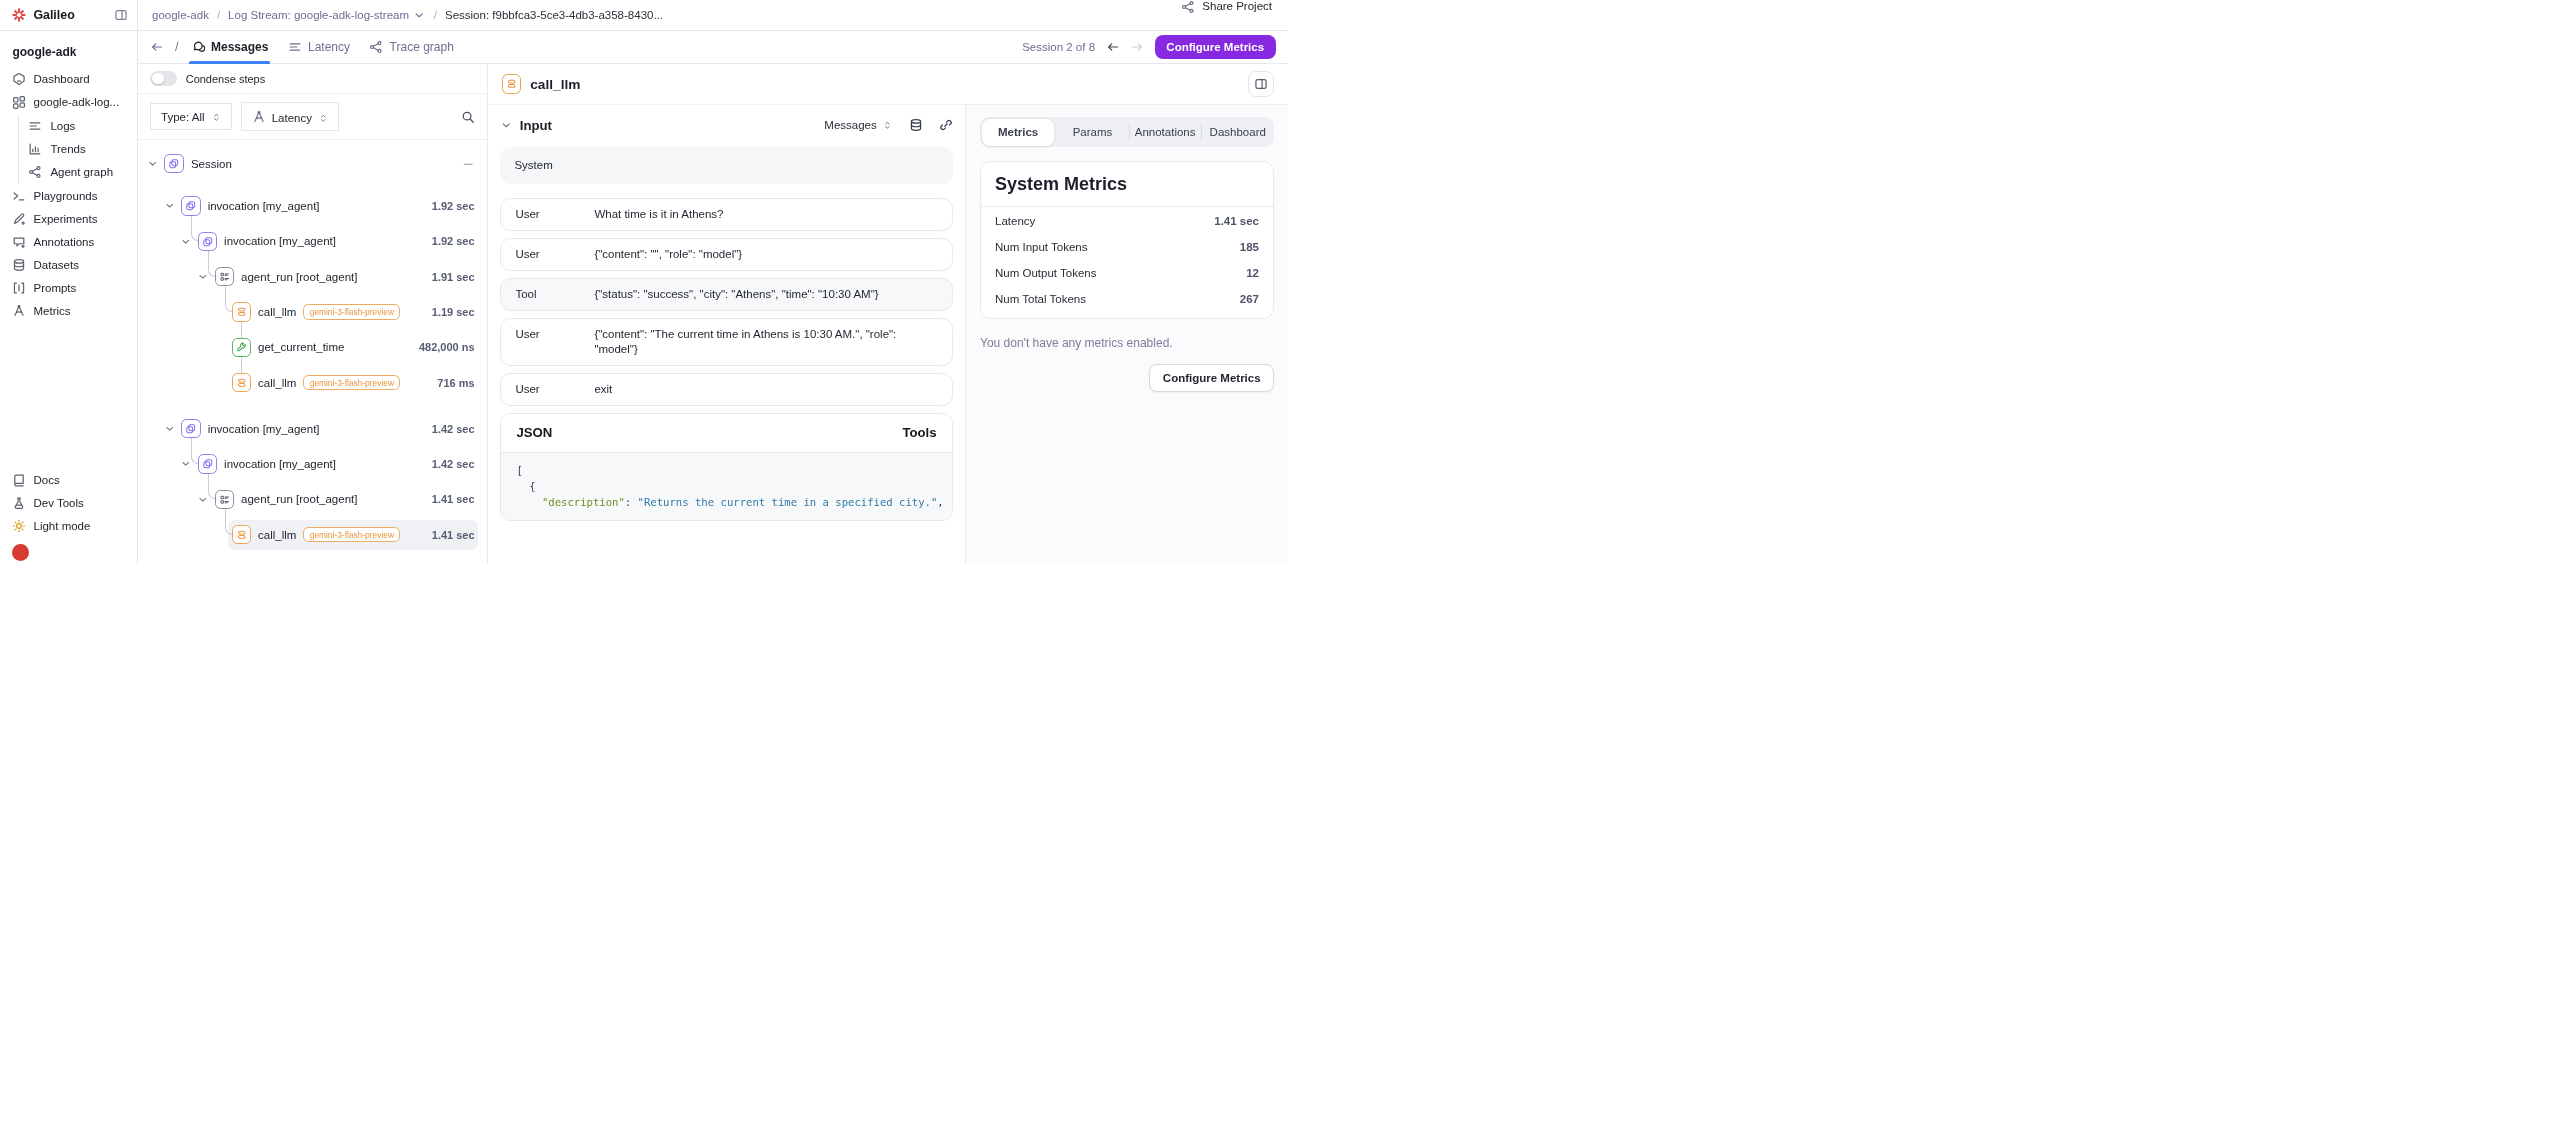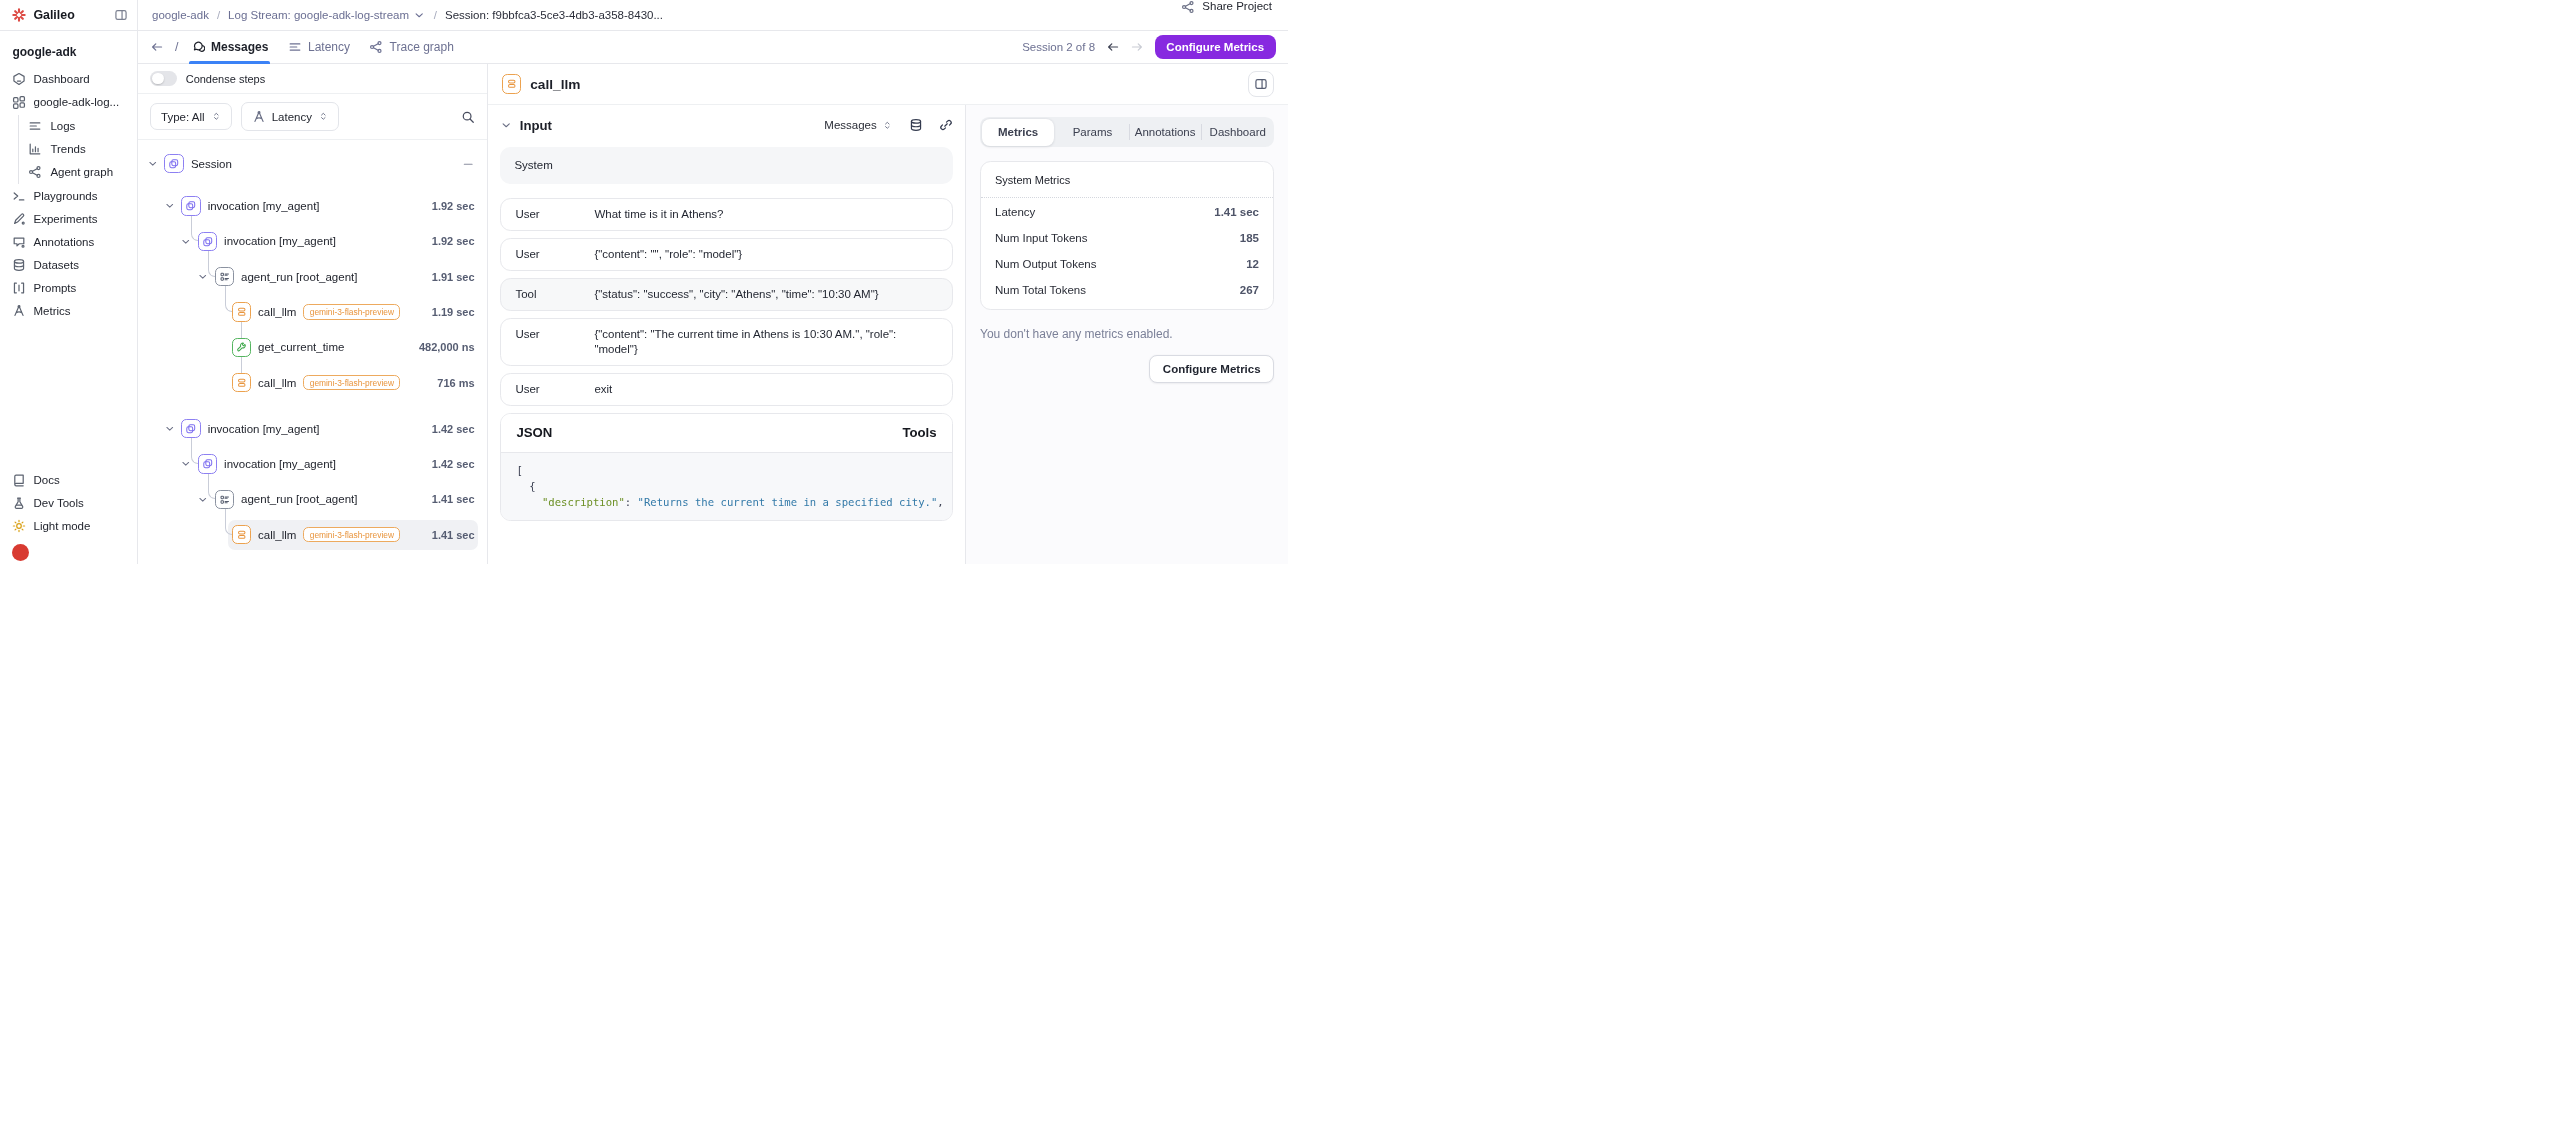--- a/index.html
+++ b/index.html
@@ -65,21 +65,21 @@
               flex-direction:column;min-height:0}
   .condense-row{height:30px;flex:none;display:flex;align-items:center;gap:8.8px;
                 padding:0 12.4px;border-bottom:0.9px solid #eef0f2}
   .toggle{width:26.5px;height:15px;border-radius:8px;background:#e4e5e9;position:relative;
           cursor:pointer;flex:none}
   .toggle i{position:absolute;left:1.8px;top:1.8px;width:11.5px;height:11.5px;border-radius:50%;
             background:#fff;box-shadow:0 0.9px 1.8px rgba(0,0,0,.2)}
   .condense-label{font-size:11px;color:#23262f}
   .filter-row{height:46px;flex:none;display:flex;align-items:center;gap:8.8px;
               padding:0 12.4px;border-bottom:0.9px solid #eef0f2}
-  .pill{display:flex;align-items:center;gap:6.2px;border:0.9px solid #e3e5ea;border-radius:7px;
+  .pill{display:flex;align-items:flex-end;gap:6.2px;border:0.9px solid #e3e5ea;border-radius:0;
         padding:6.2px 9.7px;font-size:11.5px;color:#23262f;cursor:pointer;background:#fff}
   .pill .ic{color:#6a6f85}
   .search-btn{margin-left:auto;color:#474c5e;cursor:pointer}
 
   .tree-scroll{flex:1;overflow:hidden;padding-top:8.8px;position:relative}
   .trow{position:relative;height:30px;margin-bottom:5.3px;display:flex;align-items:center;
         padding-right:12.4px;cursor:pointer}
   .trow.gap-top{margin-top:16px}
   .trow.session-row{margin-bottom:12.4px}
   .rowbg{position:absolute;top:0;bottom:0;right:8.8px;background:#f0f1f4;border-radius:7px;z-index:0}
@@ -143,21 +143,21 @@
   .seg-cell{flex:1;display:flex;align-items:center;justify-content:center;font-size:11.5px;
             color:#3c4050;cursor:pointer;position:relative}
   .seg-cell + .seg-cell::before{content:"";position:absolute;left:0;top:7px;bottom:7px;
             width:0.9px;background:#d8dae1}
   .seg-cell.active{background:#fff;border-radius:8px;margin:1.8px;font-weight:600;
             box-shadow:0 0.9px 2.6px rgba(20,22,40,.12)}
   .seg-cell.active::before,.seg-cell.active + .seg-cell::before{display:none}
 
   .metrics-card{margin-top:13.2px;background:#fff;border:0.9px solid #e7e8ec;border-radius:10.6px;
                 padding:12.4px 14px 5.3px}
-  .metrics-card h3{margin:0;font-size:11px;font-weight:400;color:#1c1f28}
+  .metrics-card h3{margin:0;font-size:18px;font-weight:700;color:#1c1f28}
   .dotted{border:none;border-top:0.9px dotted #d4d7de;margin:10.6px -14px 1.8px}
   .mrow{display:flex;align-items:center;justify-content:space-between;padding:7px 0}
   .mrow .ml{font-size:11.5px;color:#2a2d37}
   .mrow .mv{font-size:11.5px;font-weight:700;color:#4e5468}
   .metrics-note{margin-top:17.7px;font-size:12px;color:#7b8098}
   .btn-outline{float:right;margin-top:14px;background:#fff;border:0.9px solid #d9dbe2;
                border-radius:8px;padding:7px 12.4px;font-size:11.5px;font-weight:600;color:#1f232e;
                cursor:pointer;box-shadow:0 0.9px 1.8px rgba(20,22,40,.06);
                font-family:"Liberation Sans",sans-serif}
 </style>

